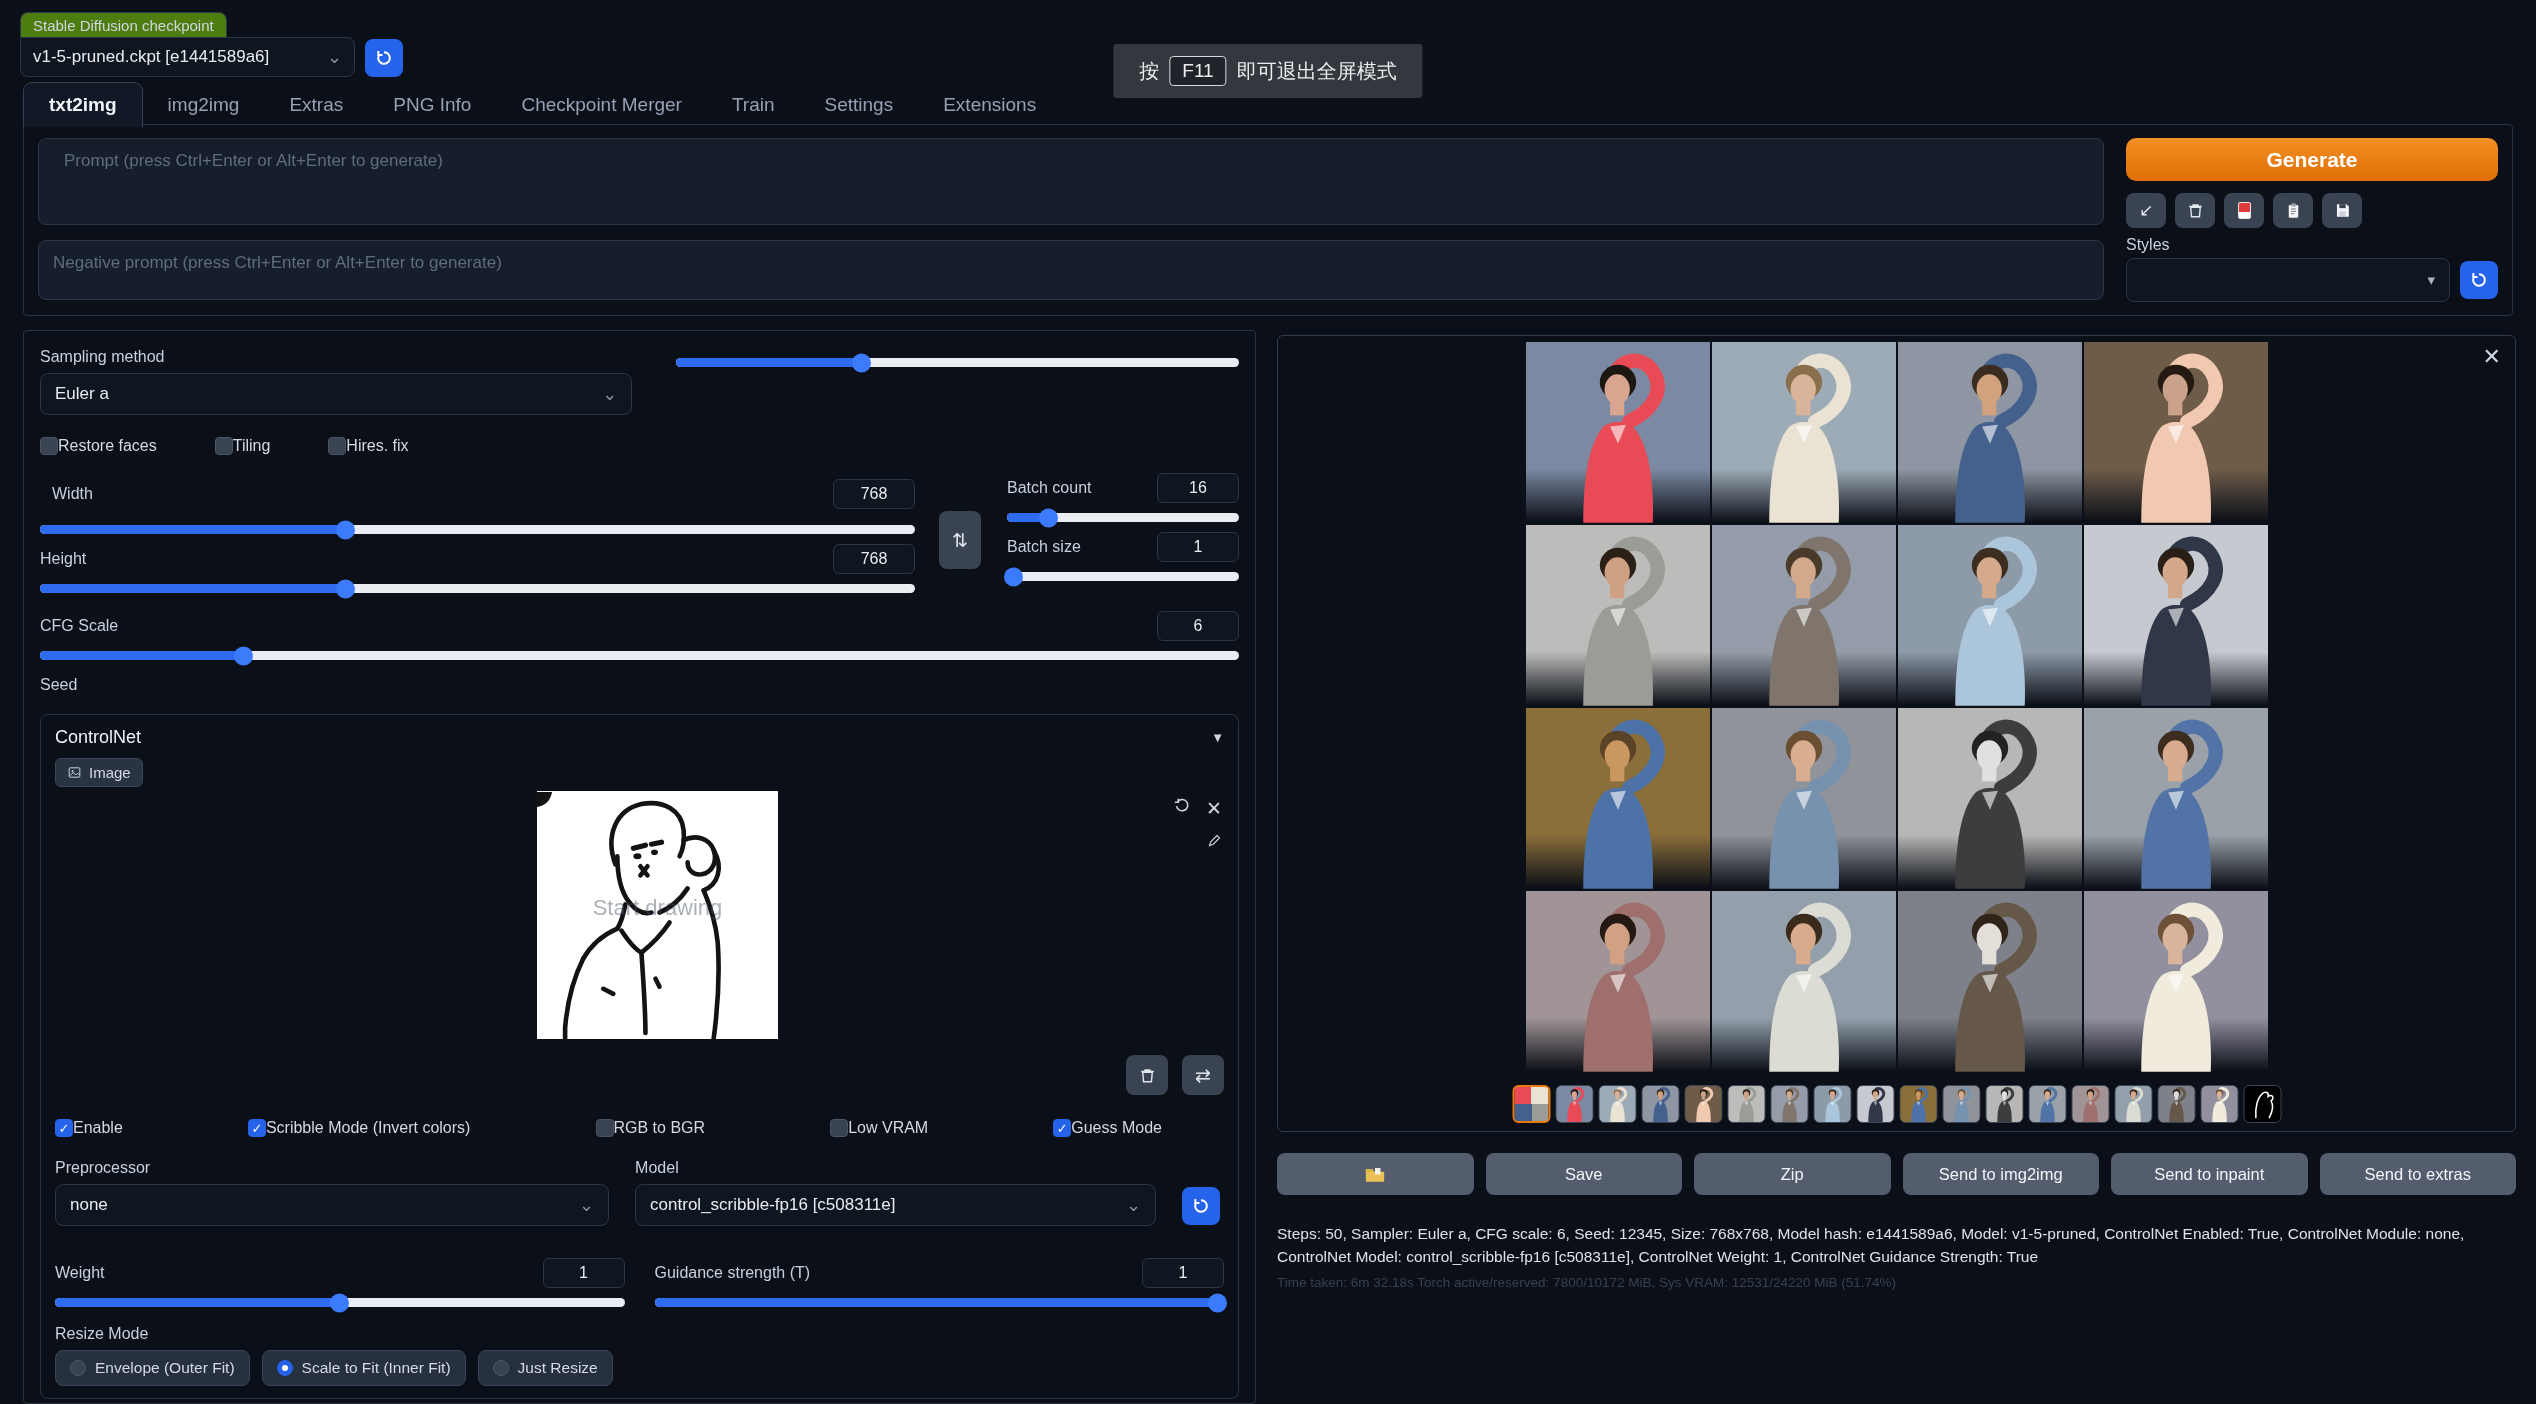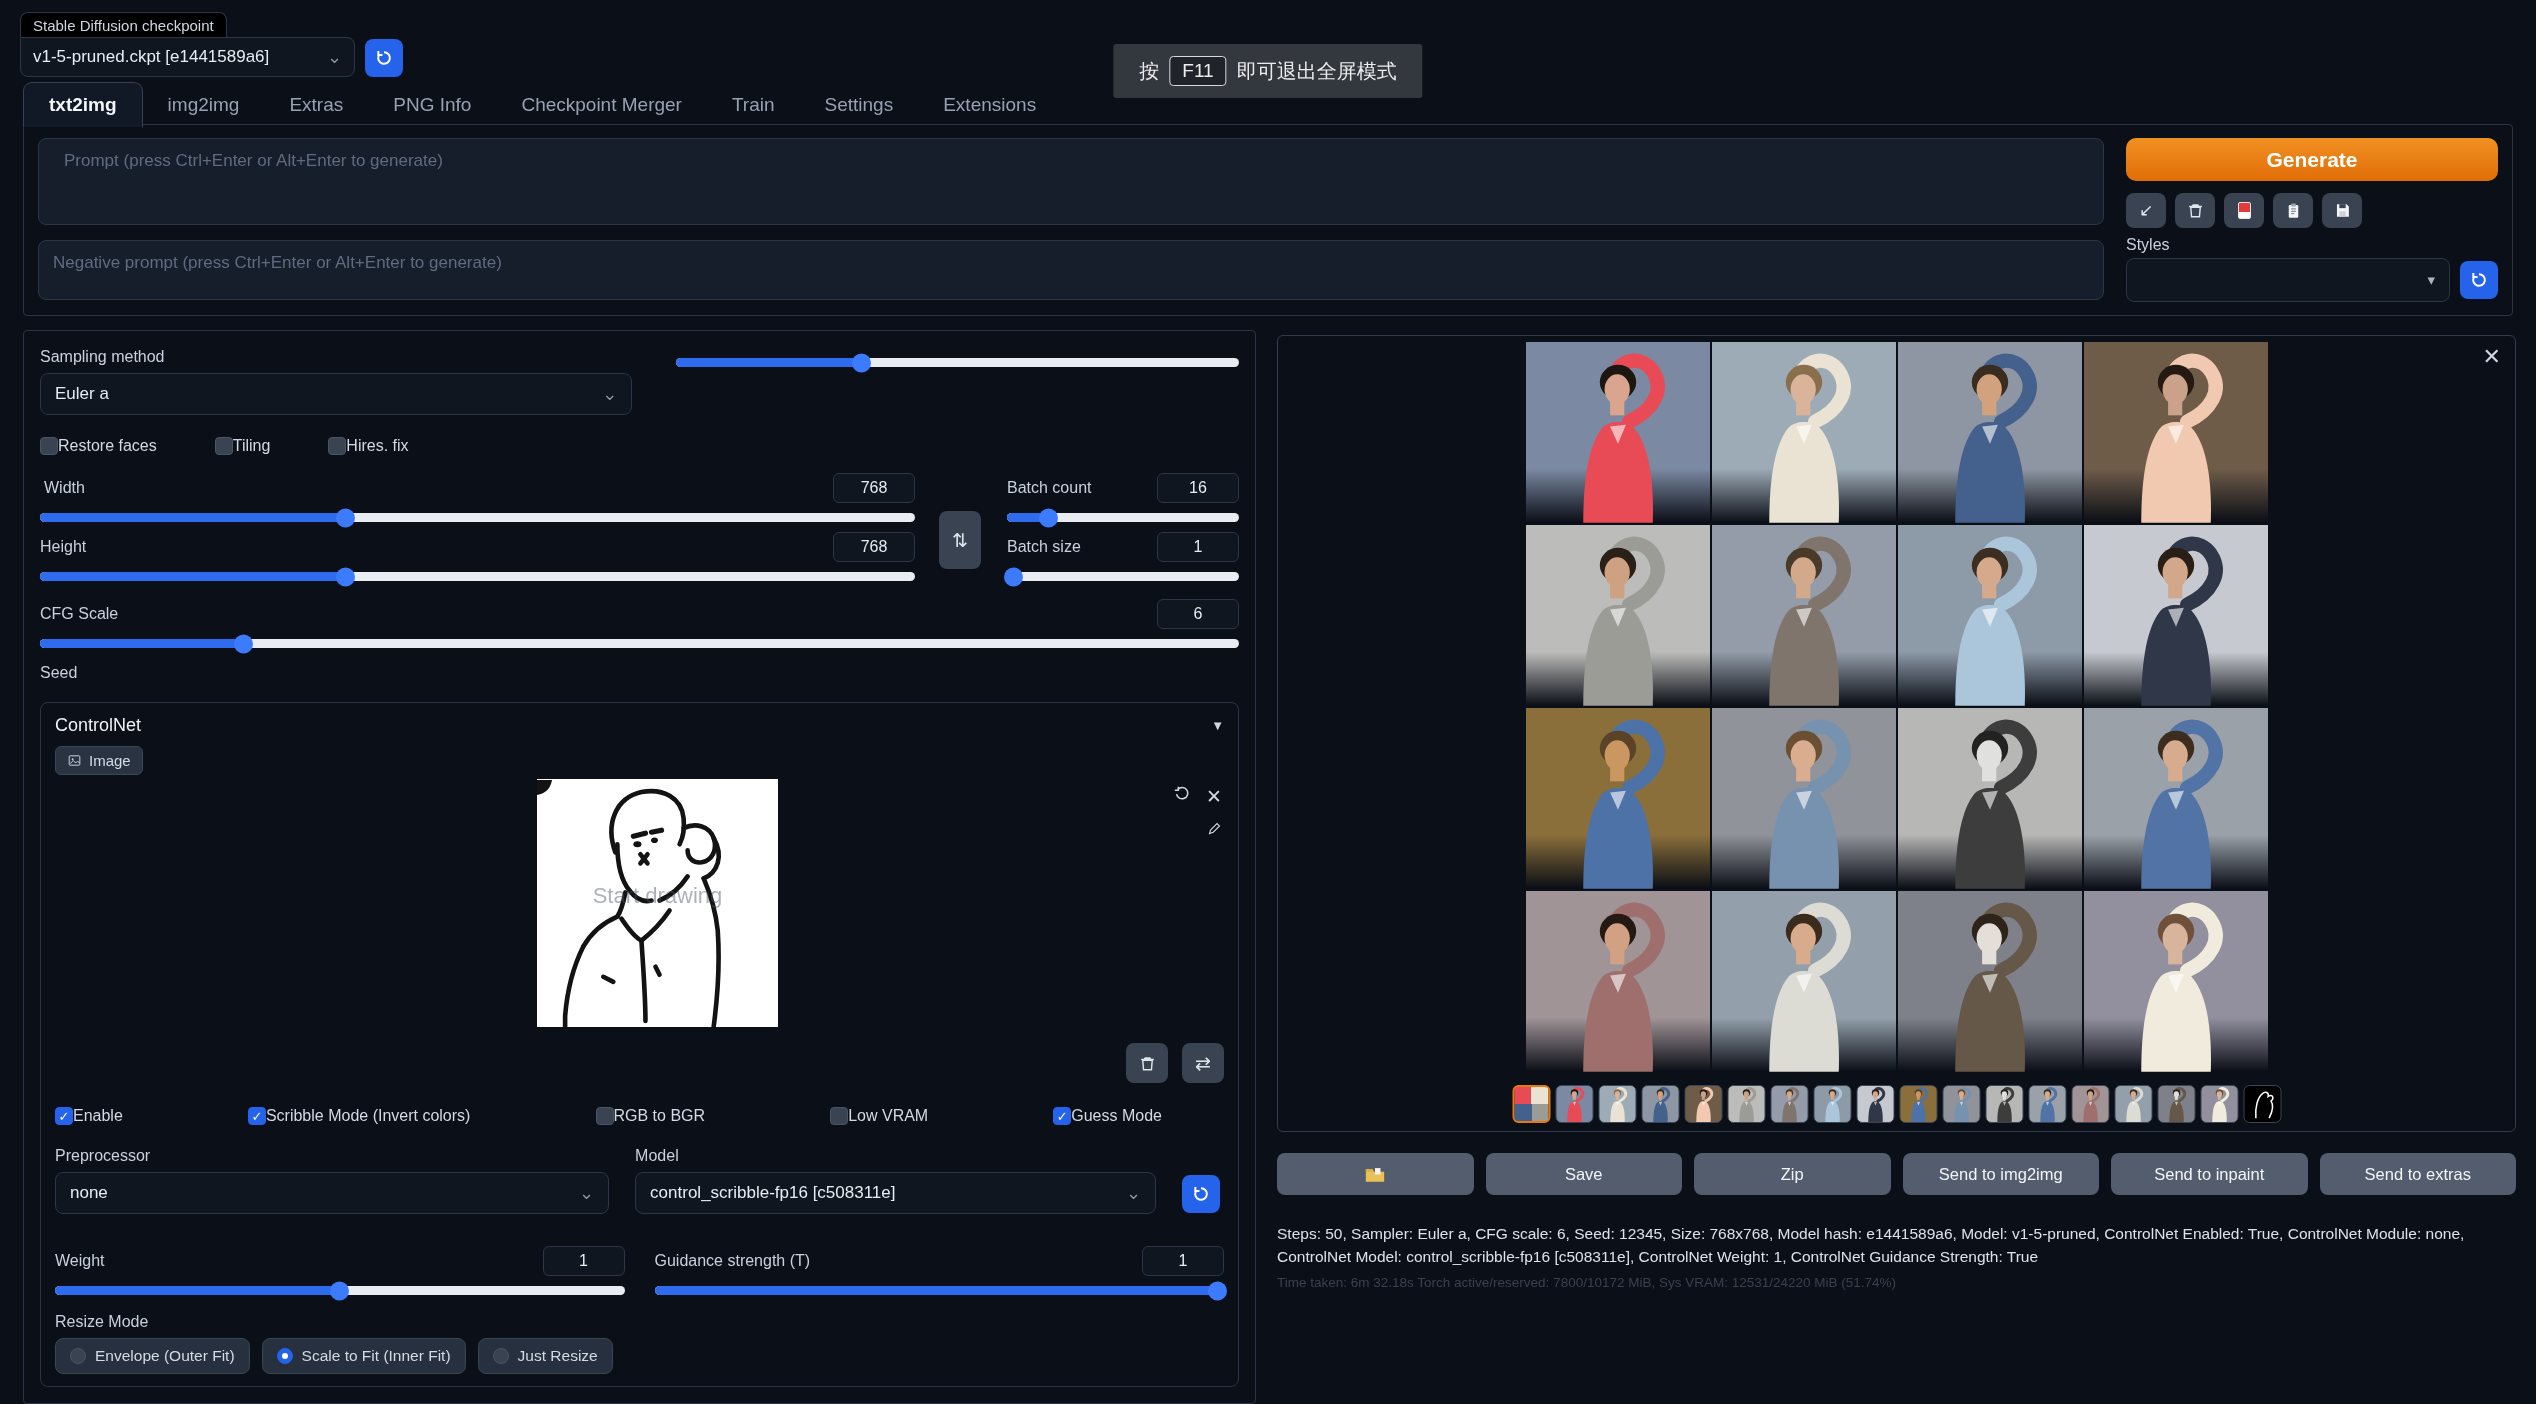--- a/index.html
+++ b/index.html
@@ -8,21 +8,21 @@
     background:#0b0f18;
     font-family:"Liberation Sans","DejaVu Sans",sans-serif;
     color:#c9d1de;
     position:relative;
   }
   .lbl { font-size:16px; color:#c9d1de; margin-bottom:7px; display:block; }
 
   
   #checkpoint { position:absolute; left:20px; top:12px; display:flex; align-items:flex-end; gap:10px; }
   #checkpoint .chipwrap { }
-  #checkpoint .chiplabel { display:inline-block; background:#000000; border:1px solid #2b3648; border-bottom:none;
+  #checkpoint .chiplabel { display:inline-block; background:#4d7c0f; border:1px solid #2b3648; border-bottom:none;
     border-radius:8px 8px 0 0; padding:4px 12px 3px; font-size:15px; color:#cfd6e1; }
   #checkpoint .drop { width:335px; height:40px; background:#10161f; border:1px solid #2b3648; border-radius:0 8px 8px 8px;
     display:flex; align-items:center; padding:0 12px; font-size:17px; color:#e8ecf2; }
   #checkpoint .drop .chev { margin-left:auto; color:#8b95a6; font-size:18px; }
   .bluebtn { width:38px; height:38px; border-radius:8px; background:#2563eb; display:flex; align-items:center; justify-content:center; }
   .bluebtn svg { width:20px; height:20px; }
 
   
   #toast { position:absolute; top:44px; left:50%; transform:translateX(-50%);
     background:#33373e; color:#ececec; font-size:20px; padding:12px 26px; border-radius:3px;
@@ -262,21 +262,21 @@
       <label class="check">
         <span class="cb "></span>
         <span>Hires. fix</span>
       </label>
     </div>
 
   <div id="dims-grid">
     <div>
       <div class="dimblock">
         <div class="lrow">
-          <span class="lbl" style="margin:4px">Width</span>
+          <span class="lbl" style="margin:12px">Width</span>
           <div class="valbox">768</div>
         </div>
         <div class="slider">
             <div class="fill" style="width: 35%;"></div>
           </div>
       </div>
       <div class="dimblock">
         <div class="lrow">
           <span class="lbl" style="margin:0">Height</span>
           <div class="valbox">768</div>

